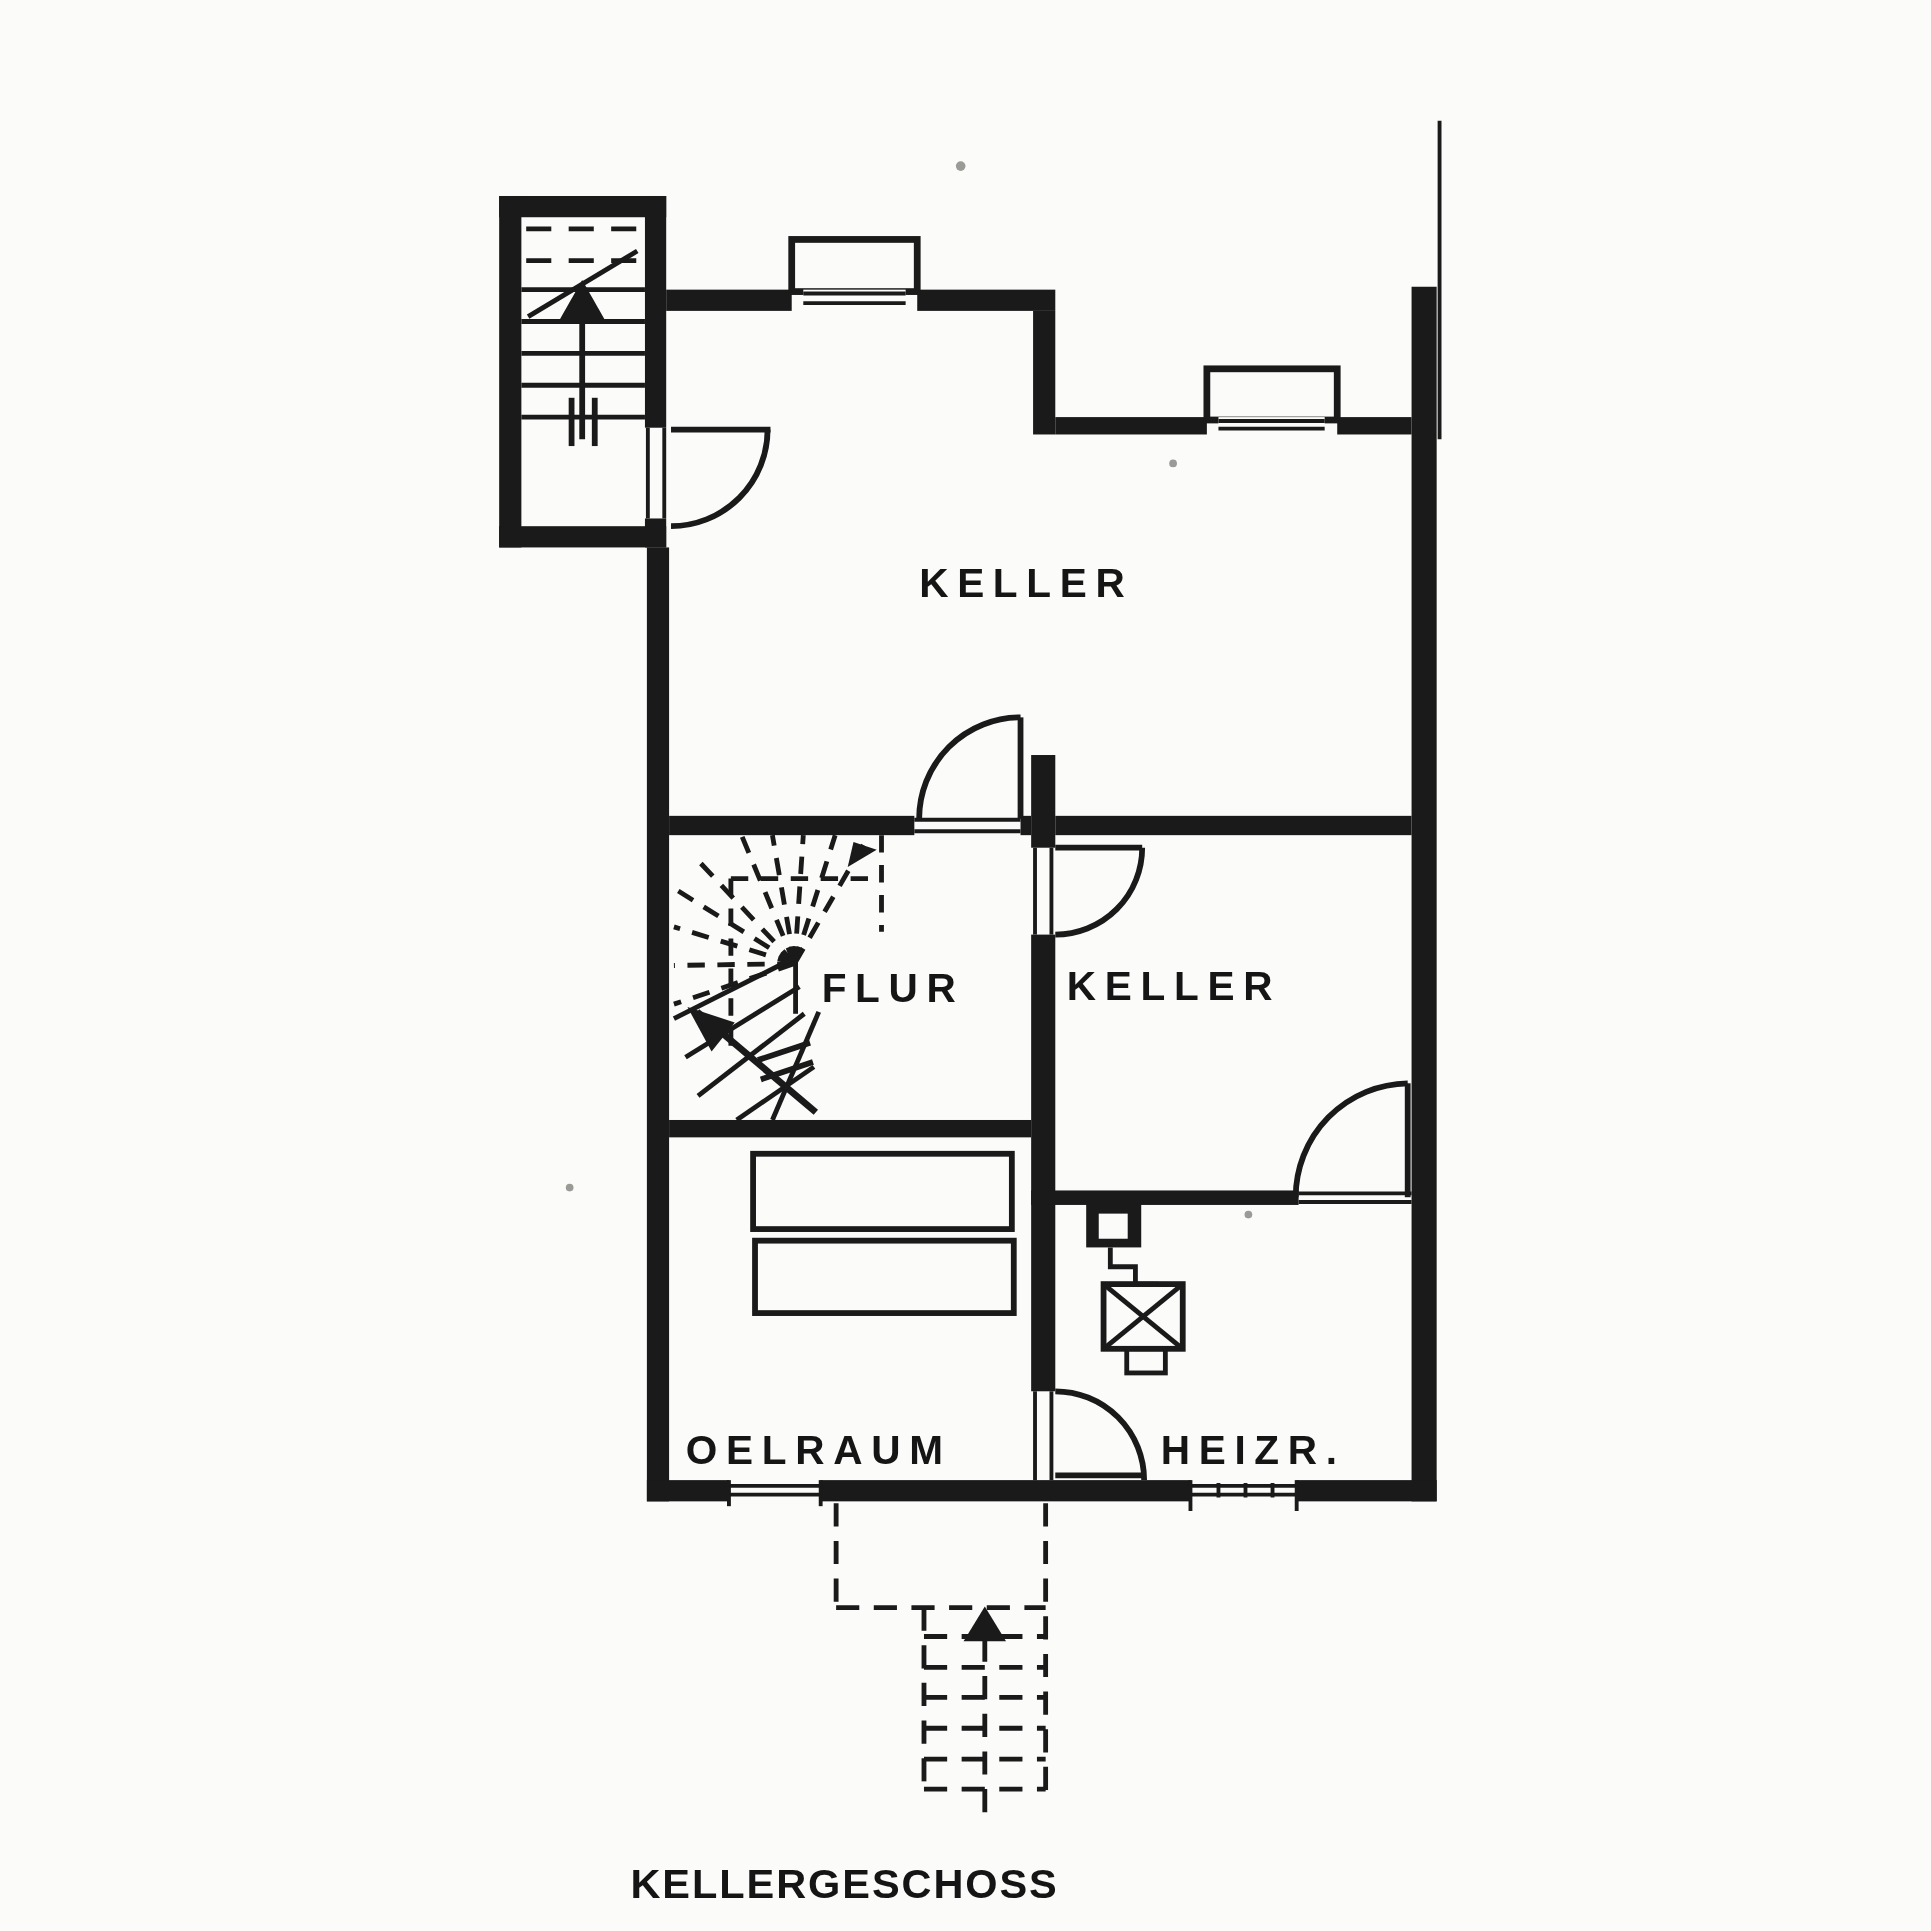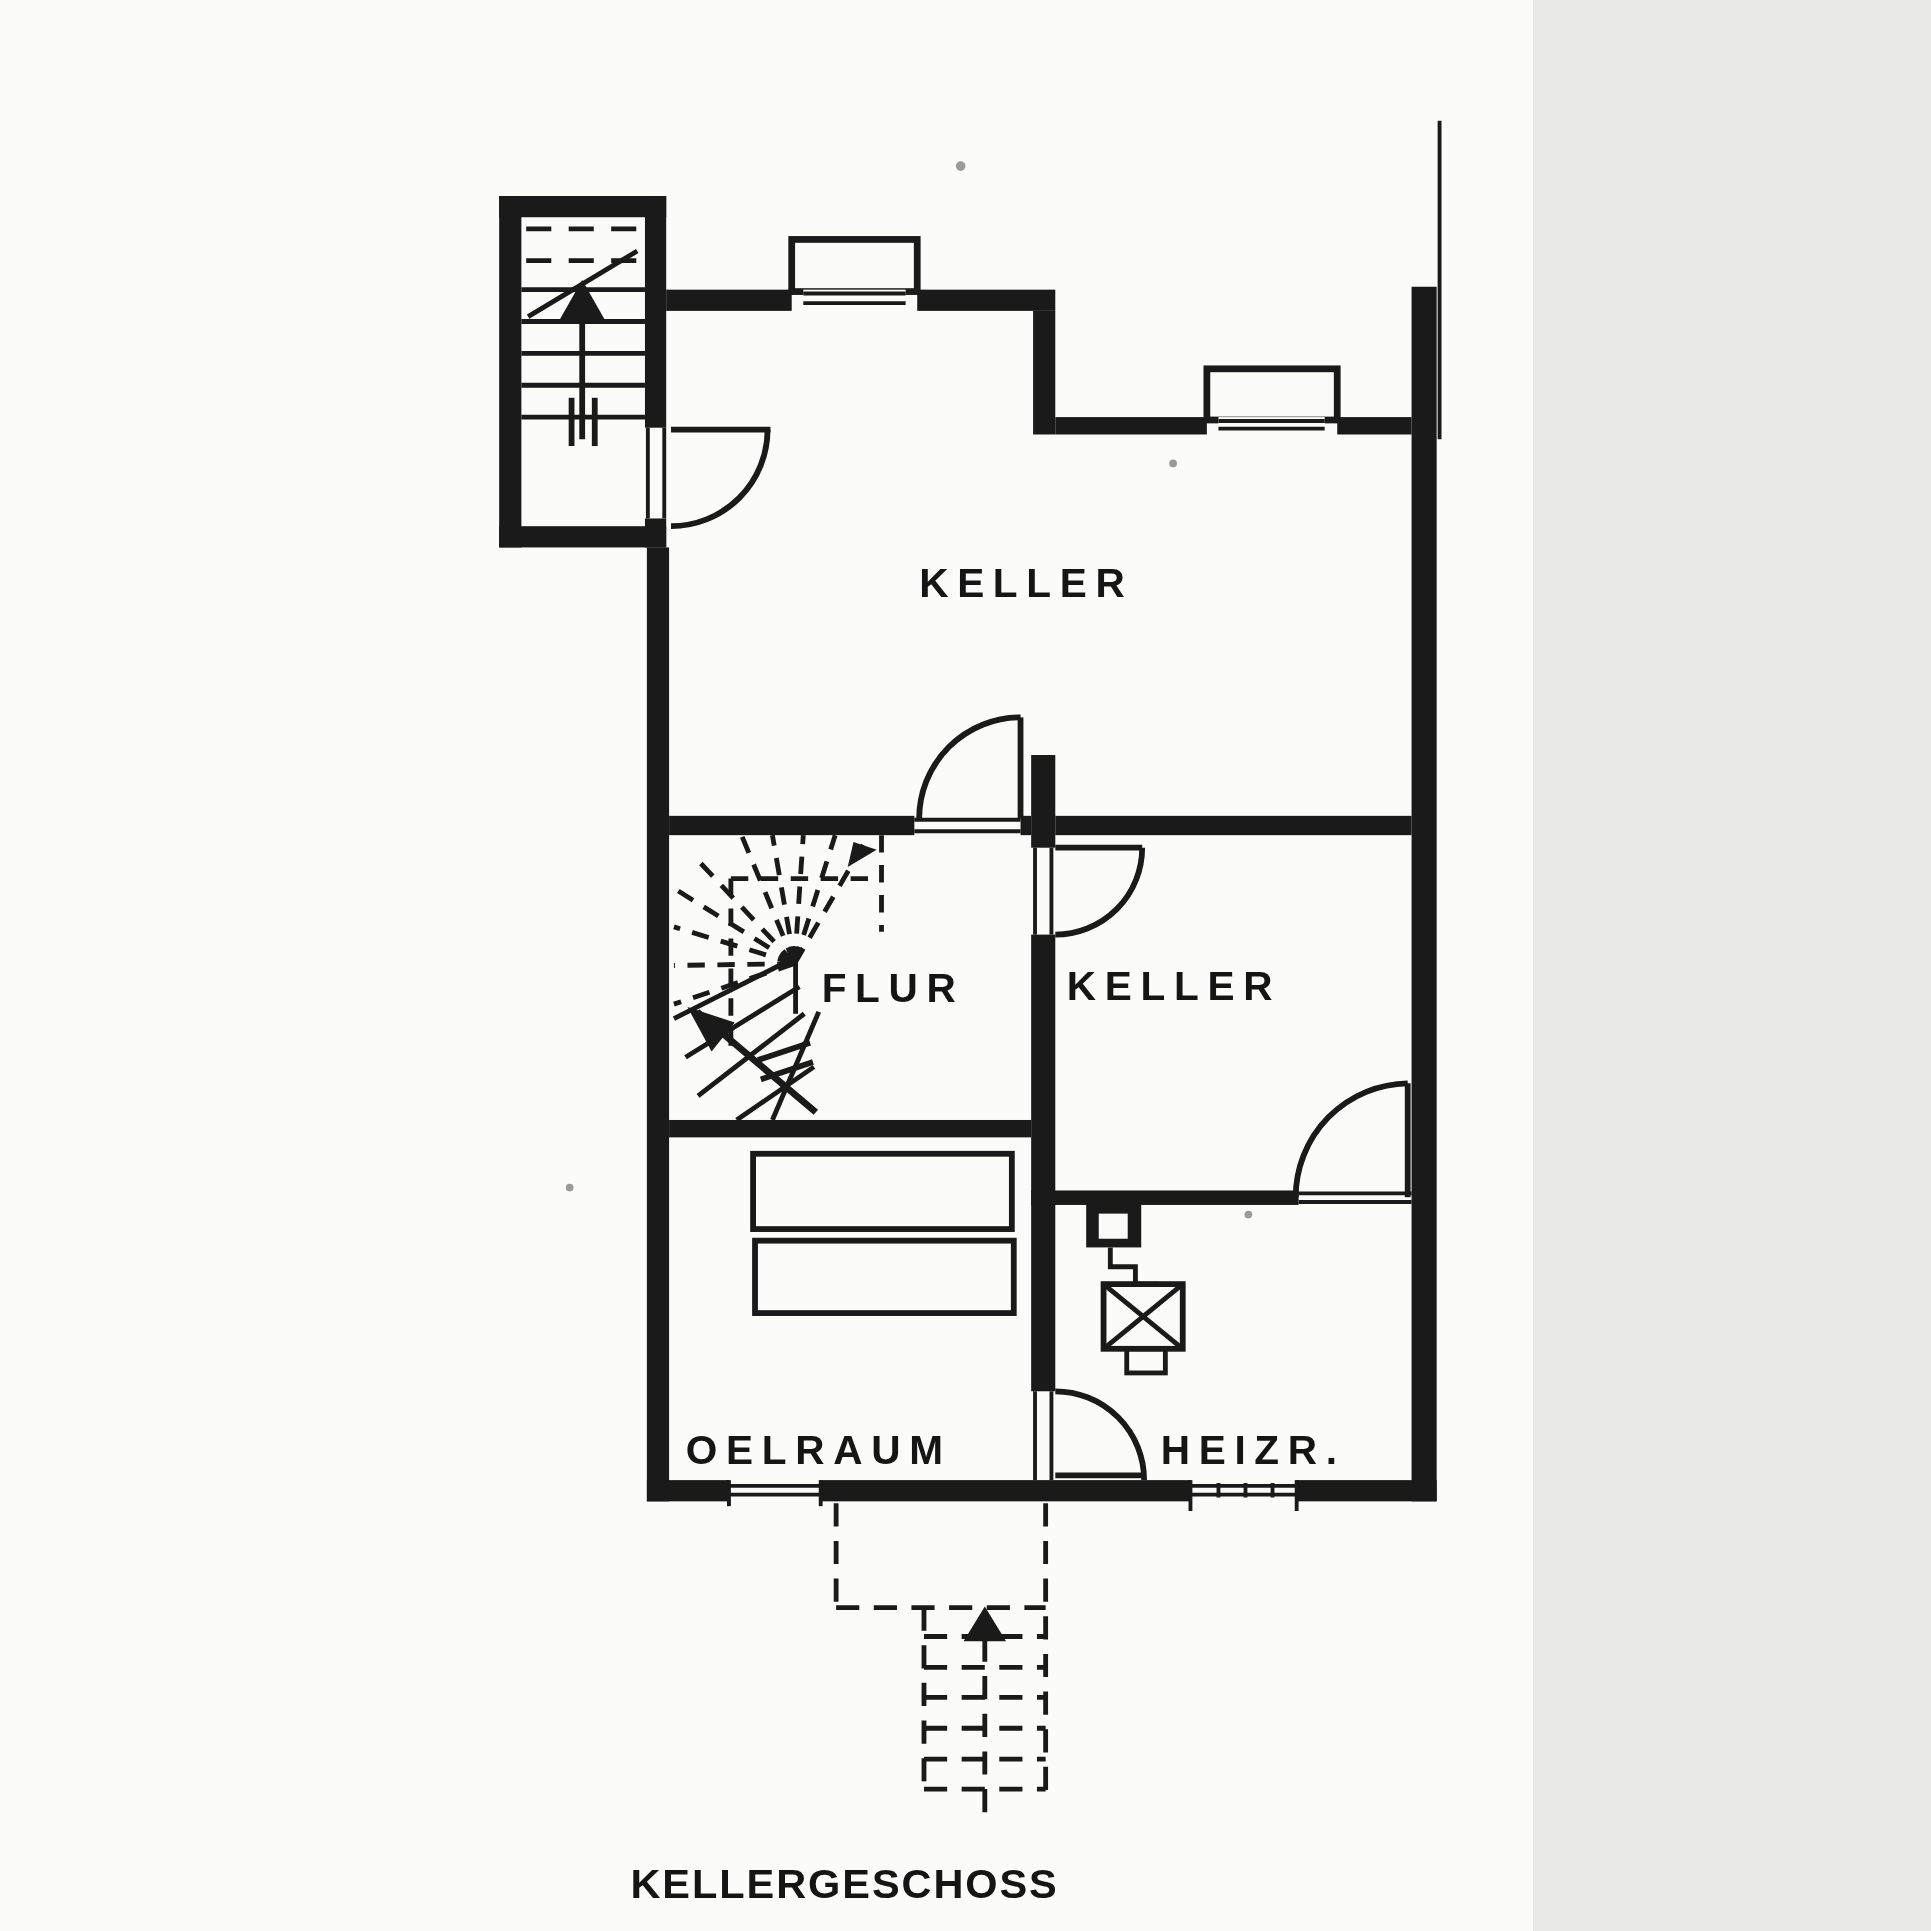--- a/index.html
+++ b/index.html
@@ -1,18 +1,18 @@
 <!DOCTYPE html>
 <html><head>
 <meta charset="utf-8">
 <style>
   html,body{margin:0;padding:0;background:#e8e8e6;}
   .sheet{
     position:relative;
-    width:1533px;height:1931px;
+    width:1931px;height:1931px;
     background:#fbfbf9;
     font-family:"Liberation Sans", sans-serif;
     overflow:hidden;
   }
   svg{display:block;}
   .ink{fill:#1a1a1a;}
   .stroke{stroke:#1a1a1a;fill:none;}
   text{
     fill:#151515;
     font-family:"Liberation Sans", sans-serif;

